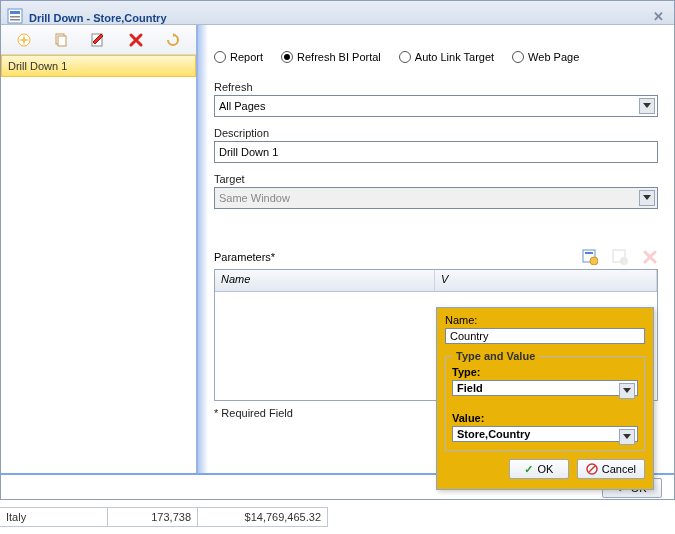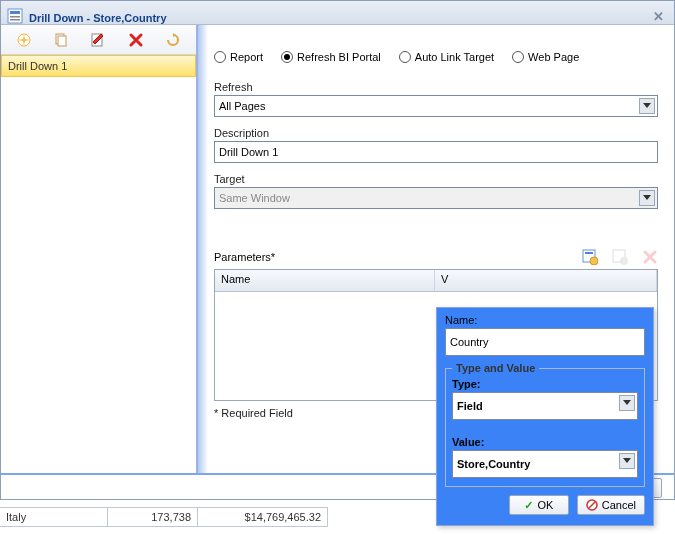--- a/index.html
+++ b/index.html
@@ -31,37 +31,37 @@
   .field-label { margin-top: 10px; margin-bottom: 2px; color: #222; }
   .combo { height: 22px; border: 1px solid #7a8aa3; background: #fff; display: flex; align-items: center; padding: 0 4px; position: relative; }
   .combo.disabled { background: #f0f0f0; color: #888; }
   .combo .arrow { position: absolute; right: 2px; top: 2px; width: 16px; height: 16px; background: #e4e8ef; border: 1px solid #9aa7bb; display: flex; align-items: center; justify-content: center; }
   .input { height: 22px; border: 1px solid #7a8aa3; background: #fff; display: flex; align-items: center; padding: 0 4px; }
   
   .params-row { display: flex; align-items: center; justify-content: space-between; margin-top: 40px; }
   .param-toolbar { display: flex; gap: 14px; align-items: center; }
   
   .params-table { border: 1px solid #9aa7bb; margin-top: 4px; height: 132px; display: flex; flex-direction: column; background: #fff; }
-  .params-header { height: 22px; background: linear-gradient(to bottom, #f7f9fc, #e3e9f1); border-bottom: 1px solid #b8c2d2; display: flex; }
+  .params-header { height: 22px; background: linear-gradient(to bottom, #f7f9fc, #e3e9f1); border-bottom: 1px solid #b8c2d2; display: flex; font-style: italic; }
   .params-header .col { padding: 3px 6px; border-right: 1px solid #cdd5e1; }
   .params-body { flex: 1; }
   
   .required-note { margin-top: 6px; color: #222; }
   
   .blue-sep { height: 2px; background: #7da7e8; margin: 0; }
   
   .button-bar { height: 26px; display: flex; justify-content: flex-end; align-items: center; padding-right: 12px; gap: 8px; }
   .btn { height: 20px; min-width: 60px; border: 1px solid #9aa7bb; background: linear-gradient(to bottom, #fdfdfe, #e8edf4); display: flex; align-items: center; justify-content: center; gap: 4px; border-radius: 2px; cursor: pointer; padding: 0 8px; }
   .check { color: #2a9c2a; font-weight: bold; }
   
   .bg-grid { position: absolute; left: 0; top: 502px; width: 675px; height: 30px; display: flex; align-items: center; color: #333; background: #fff; z-index: -1; }
   .bg-grid .cell { border-right: 1px solid #c0c8d4; border-top: 1px solid #c0c8d4; border-bottom: 1px solid #c0c8d4; height: 20px; display: flex; align-items: center; padding: 0 6px; }
   
-  .popup { position: absolute; left: 436px; top: 307px; width: 218px; border: 1px solid #88a5d6; background: #3b82f6; box-shadow: 2px 2px 5px rgba(0,0,0,0.2); padding: 6px 8px 10px 8px; z-index: 10; }
-  .popup .combo, .popup .input { height: 28px; }
+  .popup { position: absolute; left: 436px; top: 307px; width: 218px; border: 1px solid #88a5d6; background: #eab308; box-shadow: 2px 2px 5px rgba(0,0,0,0.2); padding: 6px 8px 10px 8px; z-index: 10; }
+  .popup .combo, .popup .input { height: 16px; }
   .popup fieldset { border: 1px solid #aab8cf; margin: 6px 0 8px 0; padding: 4px 6px 8px 6px; font-weight: bold; }
   .popup legend { color: #333; padding: 0 4px; }
   .popup .btn-row { display: flex; justify-content: flex-end; gap: 8px; margin-top: 4px; }
   
   svg { display: block; }
 </style>
 </head>
 <body>
 
 <div class="dialog">

